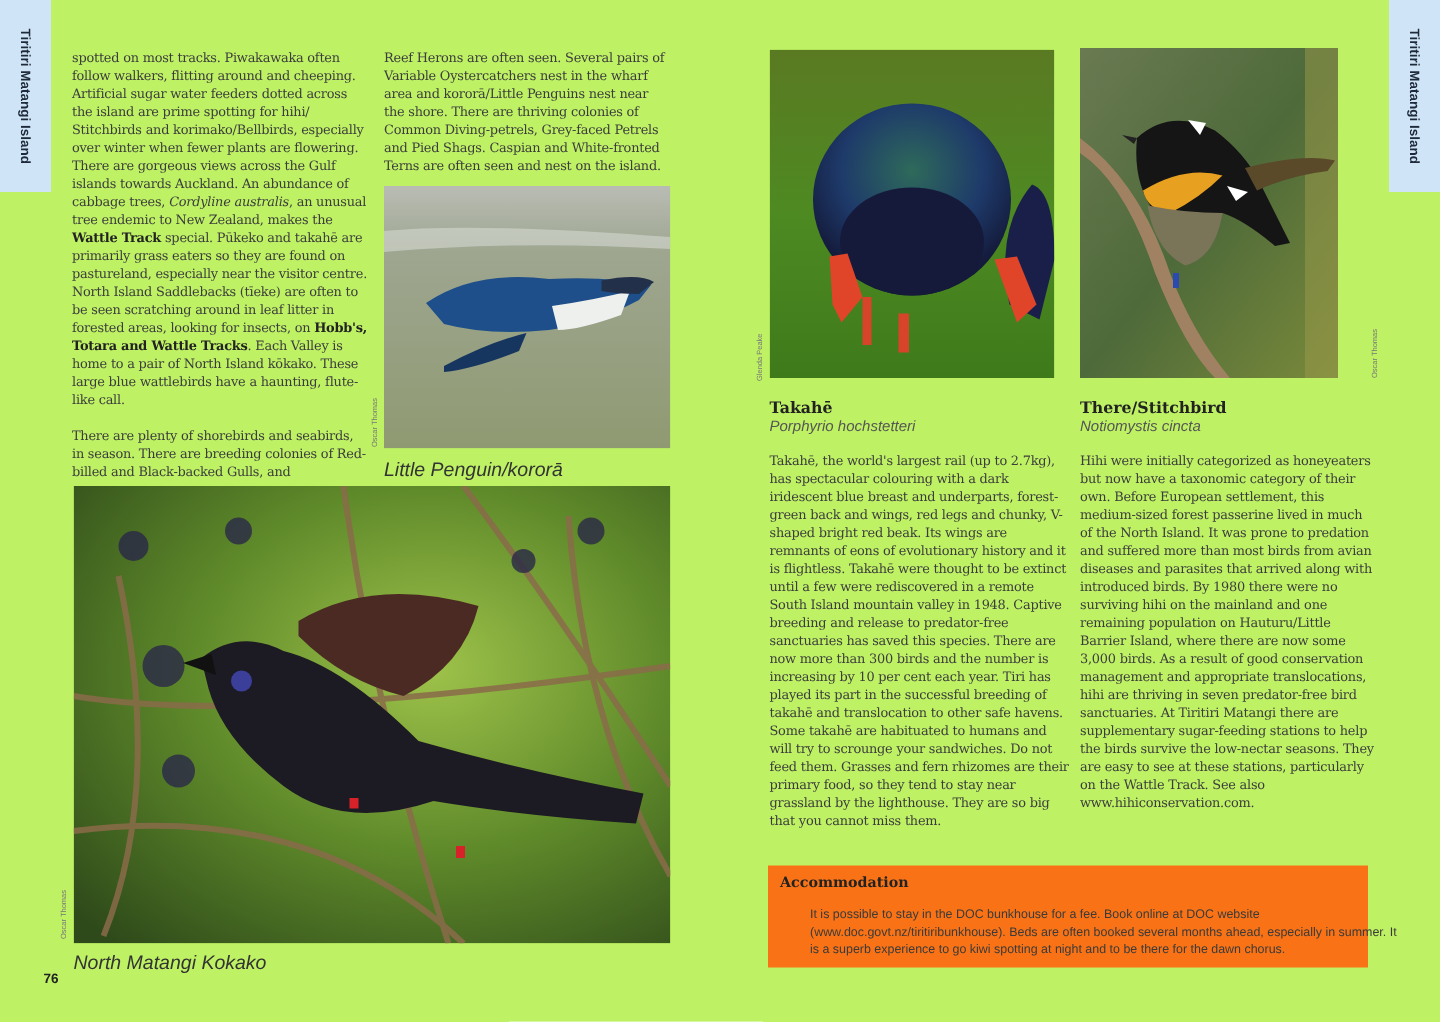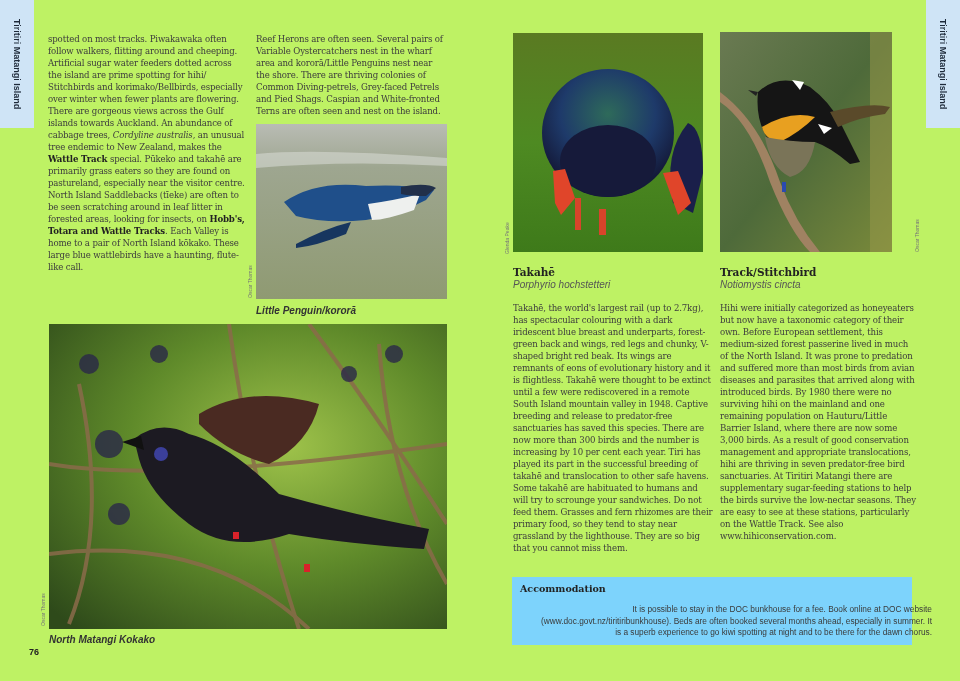--- a/index.html
+++ b/index.html
@@ -36,58 +36,58 @@
   .body-text b { color: #222; }
 
   .photo { position: absolute; overflow: hidden; }
   .credit {
     position: absolute; font-family: "Liberation Sans", sans-serif;
     font-size: 5px; color: #777; writing-mode: vertical-rl; transform: rotate(180deg);
     white-space: nowrap;
   }
   .caption {
     position: absolute; font-family: "Liberation Sans", sans-serif;
-    font-style: italic; font-size: 10px; color: #333; font-weight: bold;
+    font-style: italic; font-size: 13px; color: #333;
   }
   .page-num {
     position: absolute; font-family: "Liberation Sans", sans-serif;
     font-weight: bold; font-size: 9px; color: #222;
   }
   .species-title {
     position: absolute; font-family: "DejaVu Serif", serif;
     font-weight: bold; font-size: 10.5px; color: #222;
   }
   .species-latin {
     position: absolute; font-family: "Liberation Sans", sans-serif;
     font-style: italic; font-size: 10px; color: #555;
   }
   .accom-box {
     position: absolute; left: 512px; top: 577px; width: 400px; height: 68px;
-    background: #7dd3fc;
-    text-align: right;
+    background: #f97316;
   }
   .accom-title {
     position: absolute; left: 8px; top: 6px;
     font-family: "DejaVu Serif", serif; font-weight: bold; font-size: 9.5px; color: #222;
   }
   .accom-text {
     position: absolute; left: 8px; top: 27px; width: 392px;
     font-family: "Liberation Sans", sans-serif; font-size: 8.3px; line-height: 11.5px; color: #3a3a3a; margin-left: 20px;
   }
 </style>
 </head>
 <body>
 
 <div class="page page-left">
   <div class="side-tab left">
     <span>Tiritiri Matangi Island</span>
   </div>
 
   <div class="body-text" style="left:48px; top:33px; width:198px;">
     <p id="lc1p1">spotted on most tracks. Piwakawaka often follow walkers, flitting around and cheeping. Artificial sugar water feeders dotted across the island are prime spotting for hihi/ Stitchbirds and korimako/Bellbirds, especially over winter when fewer plants are flowering. There are gorgeous views across the Gulf islands towards Auckland. An abundance of cabbage trees, <i>Cordyline australis</i>, an unusual tree endemic to New Zealand, makes the <b>Wattle Track</b> special. Pūkeko and takahē are primarily grass eaters so they are found on pastureland, especially near the visitor centre. North Island Saddlebacks (tīeke) are often to be seen scratching around in leaf litter in forested areas, looking for insects, on <b>Hobb's, Totara and Wattle Tracks</b>. Each Valley is home to a pair of North Island kōkako. These large blue wattlebirds have a haunting, flute-like call.</p>
+    <p>There are plenty of shorebirds and seabirds, in season. There are breeding colonies of Red-billed and Black-backed Gulls, and</p>
   </div>
 
   <div class="body-text" style="left:256px; top:33px; width:190px;">
     <p>Reef Herons are often seen. Several pairs of Variable Oystercatchers nest in the wharf area and kororā/Little Penguins nest near the shore. There are thriving colonies of Common Diving-petrels, Grey-faced Petrels and Pied Shags. Caspian and White-fronted Terns are often seen and nest on the island.</p>
   </div>
 
   <div class="photo" style="left:256px; top:124px; width:191px; height:175px;">
     <svg width="191" height="175" viewBox="0 0 191 175">
       <defs>
         <linearGradient id="water" x1="0" y1="0" x2="0" y2="1">
@@ -201,21 +201,21 @@
     </svg>
   </div>
   <div class="credit" style="left:434px; top:216px; height:36px;">Oscar Thomas</div>
 
   <div class="species-title" style="left:33px; top:266px;">Takahē</div>
   <div class="species-latin" style="left:33px; top:279px;">Porphyrio hochstetteri</div>
   <div class="body-text" style="left:33px; top:302px; width:200px;">
     <p>Takahē, the world's largest rail (up to 2.7kg), has spectacular colouring with a dark iridescent blue breast and underparts, forest-green back and wings, red legs and chunky, V-shaped bright red beak. Its wings are remnants of eons of evolutionary history and it is flightless. Takahē were thought to be extinct until a few were rediscovered in a remote South Island mountain valley in 1948. Captive breeding and release to predator-free sanctuaries has saved this species. There are now more than 300 birds and the number is increasing by 10 per cent each year. Tiri has played its part in the successful breeding of takahē and translocation to other safe havens. Some takahē are habituated to humans and will try to scrounge your sandwiches. Do not feed them. Grasses and fern rhizomes are their primary food, so they tend to stay near grassland by the lighthouse. They are so big that you cannot miss them.</p>
   </div>
 
-  <div class="species-title" style="left:240px; top:266px;">Track/Stitchbird</div>
+  <div class="species-title" style="left:240px; top:266px;">There/Stitchbird</div>
   <div class="species-latin" style="left:240px; top:279px;">Notiomystis cincta</div>
   <div class="body-text" style="left:240px; top:302px; width:196px;">
     <p>Hihi were initially categorized as honeyeaters but now have a taxonomic category of their own. Before European settlement, this medium-sized forest passerine lived in much of the North Island. It was prone to predation and suffered more than most birds from avian diseases and parasites that arrived along with introduced birds. By 1980 there were no surviving hihi on the mainland and one remaining population on Hauturu/Little Barrier Island, where there are now some 3,000 birds. As a result of good conservation management and appropriate translocations, hihi are thriving in seven predator-free bird sanctuaries. At Tiritiri Matangi there are supplementary sugar-feeding stations to help the birds survive the low-nectar seasons. They are easy to see at these stations, particularly on the Wattle Track. See also www.hihiconservation.com.</p>
   </div>
 
   <div class="page-num" style="left:440px; top:647px;margin-top:36px;">77</div>
 </div>
 
 <div class="accom-box">
   <div class="accom-title">Accommodation</div>

